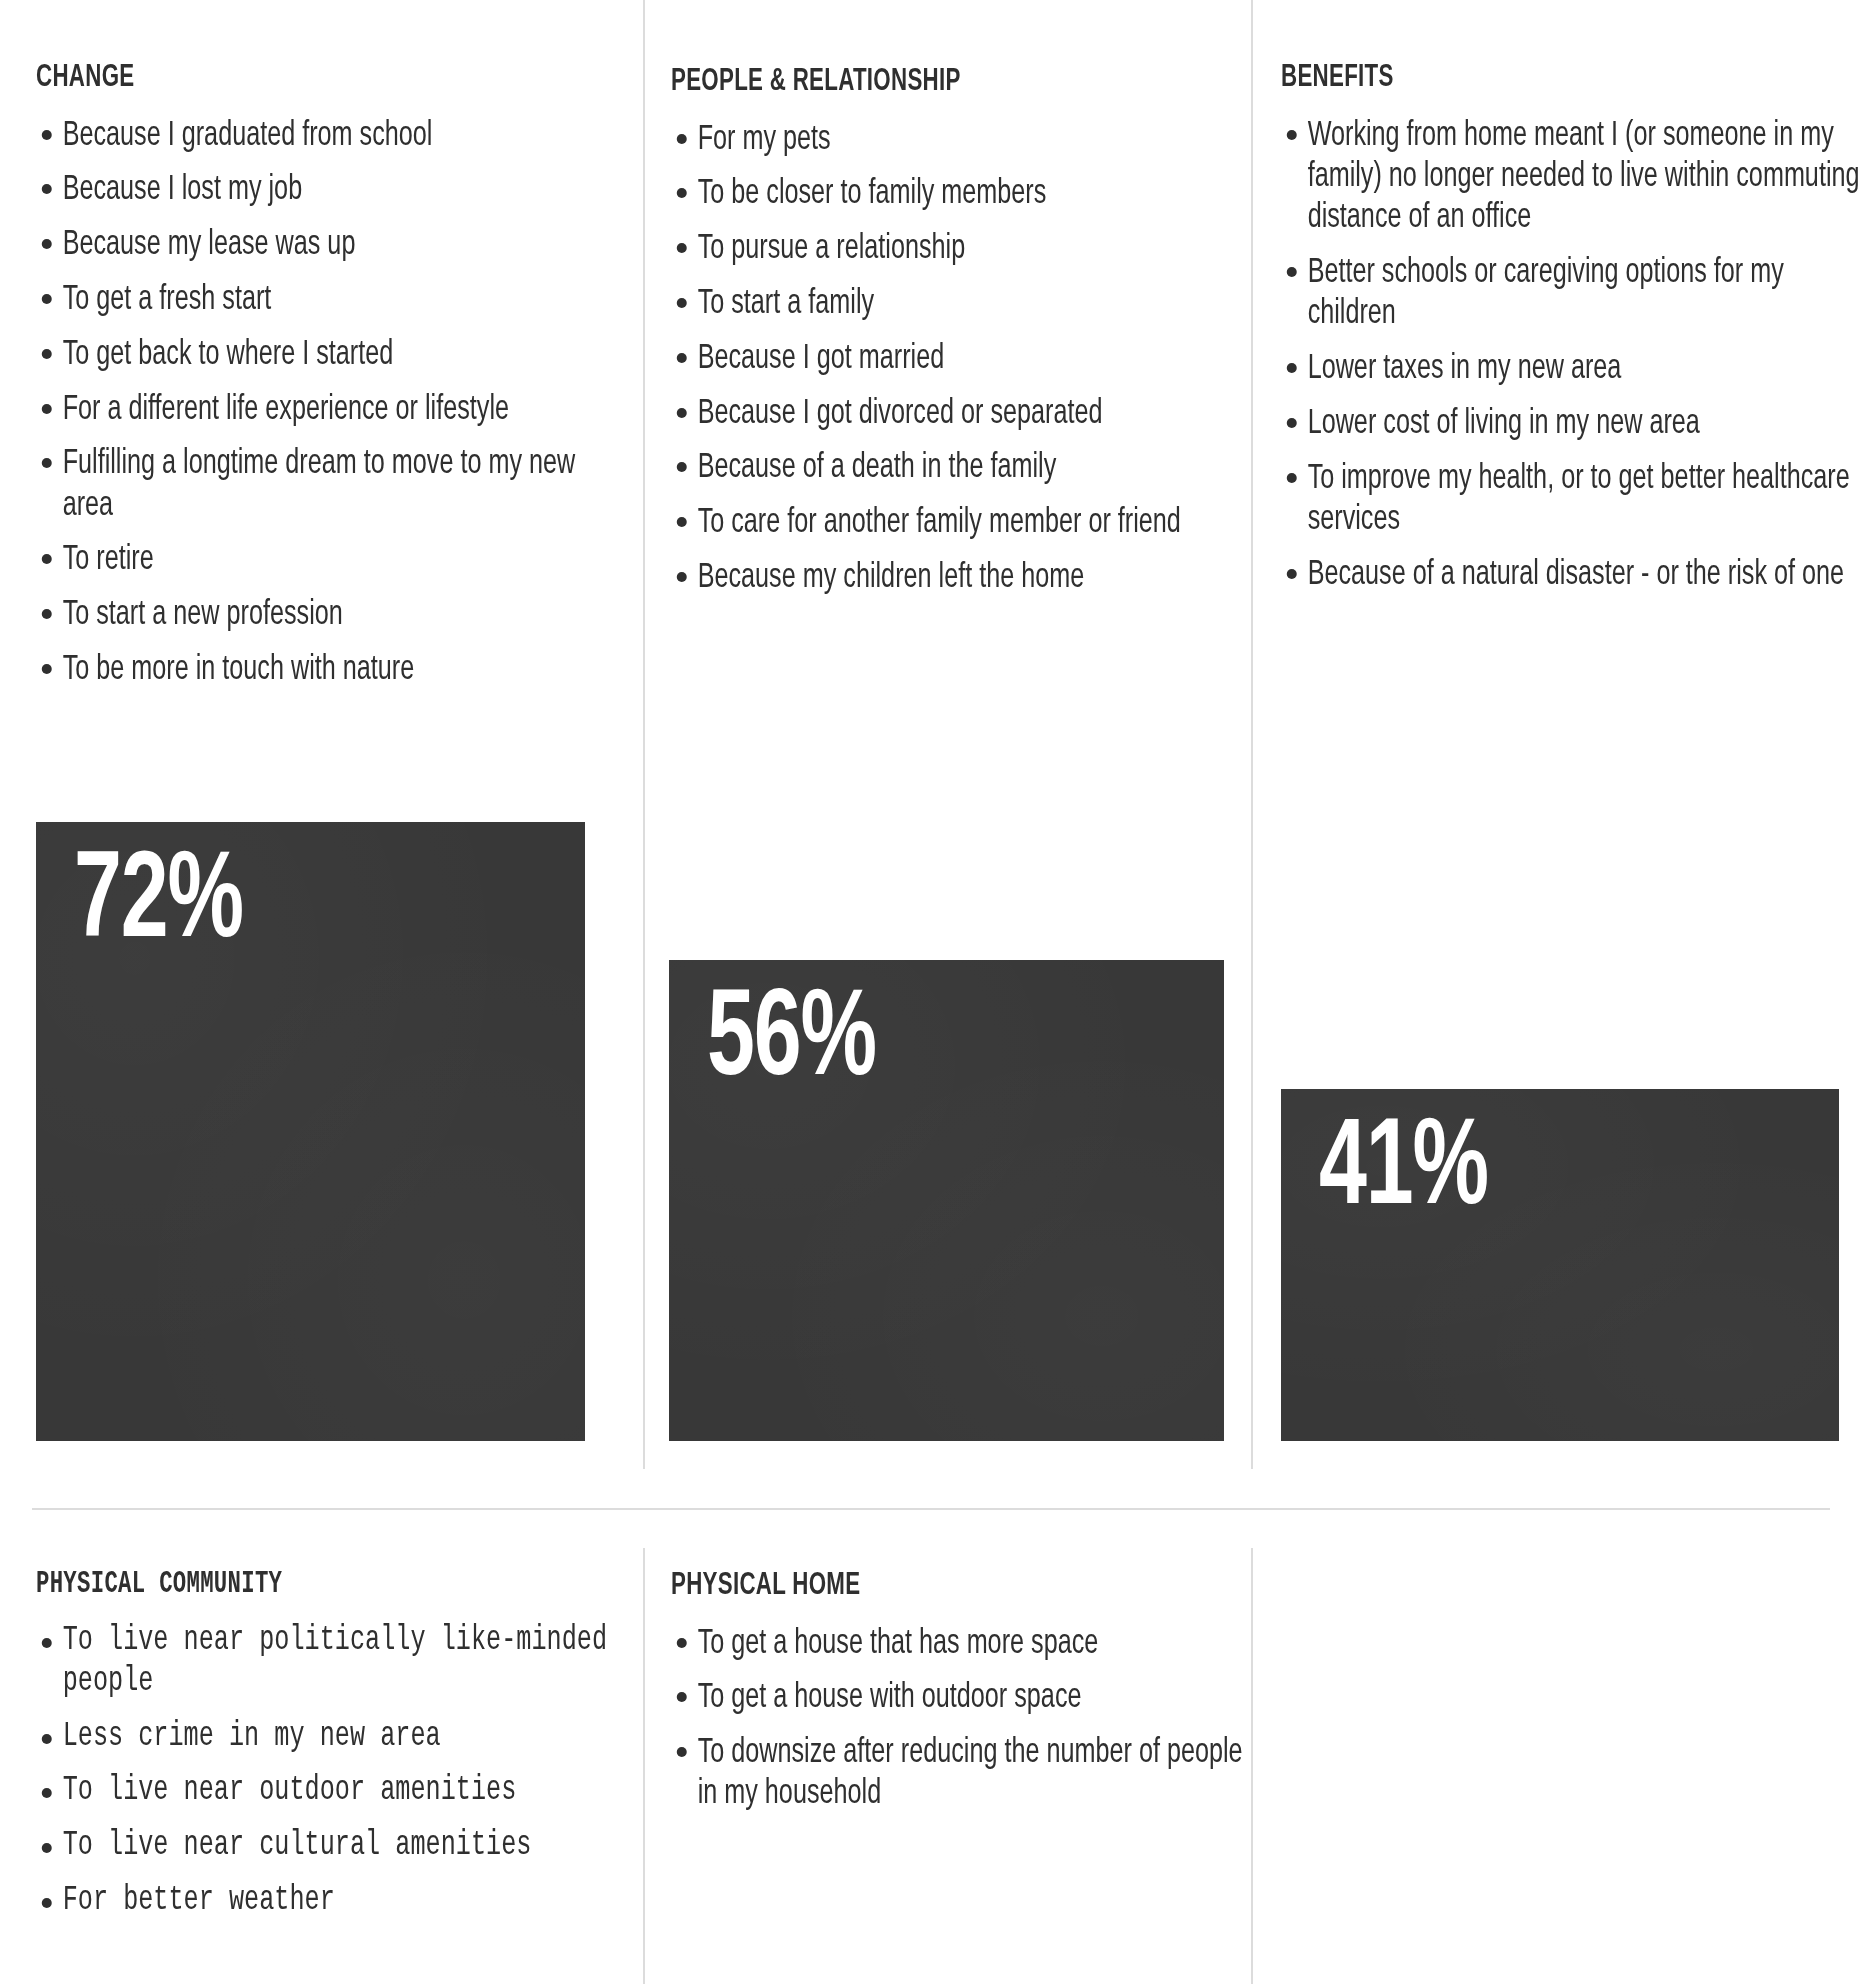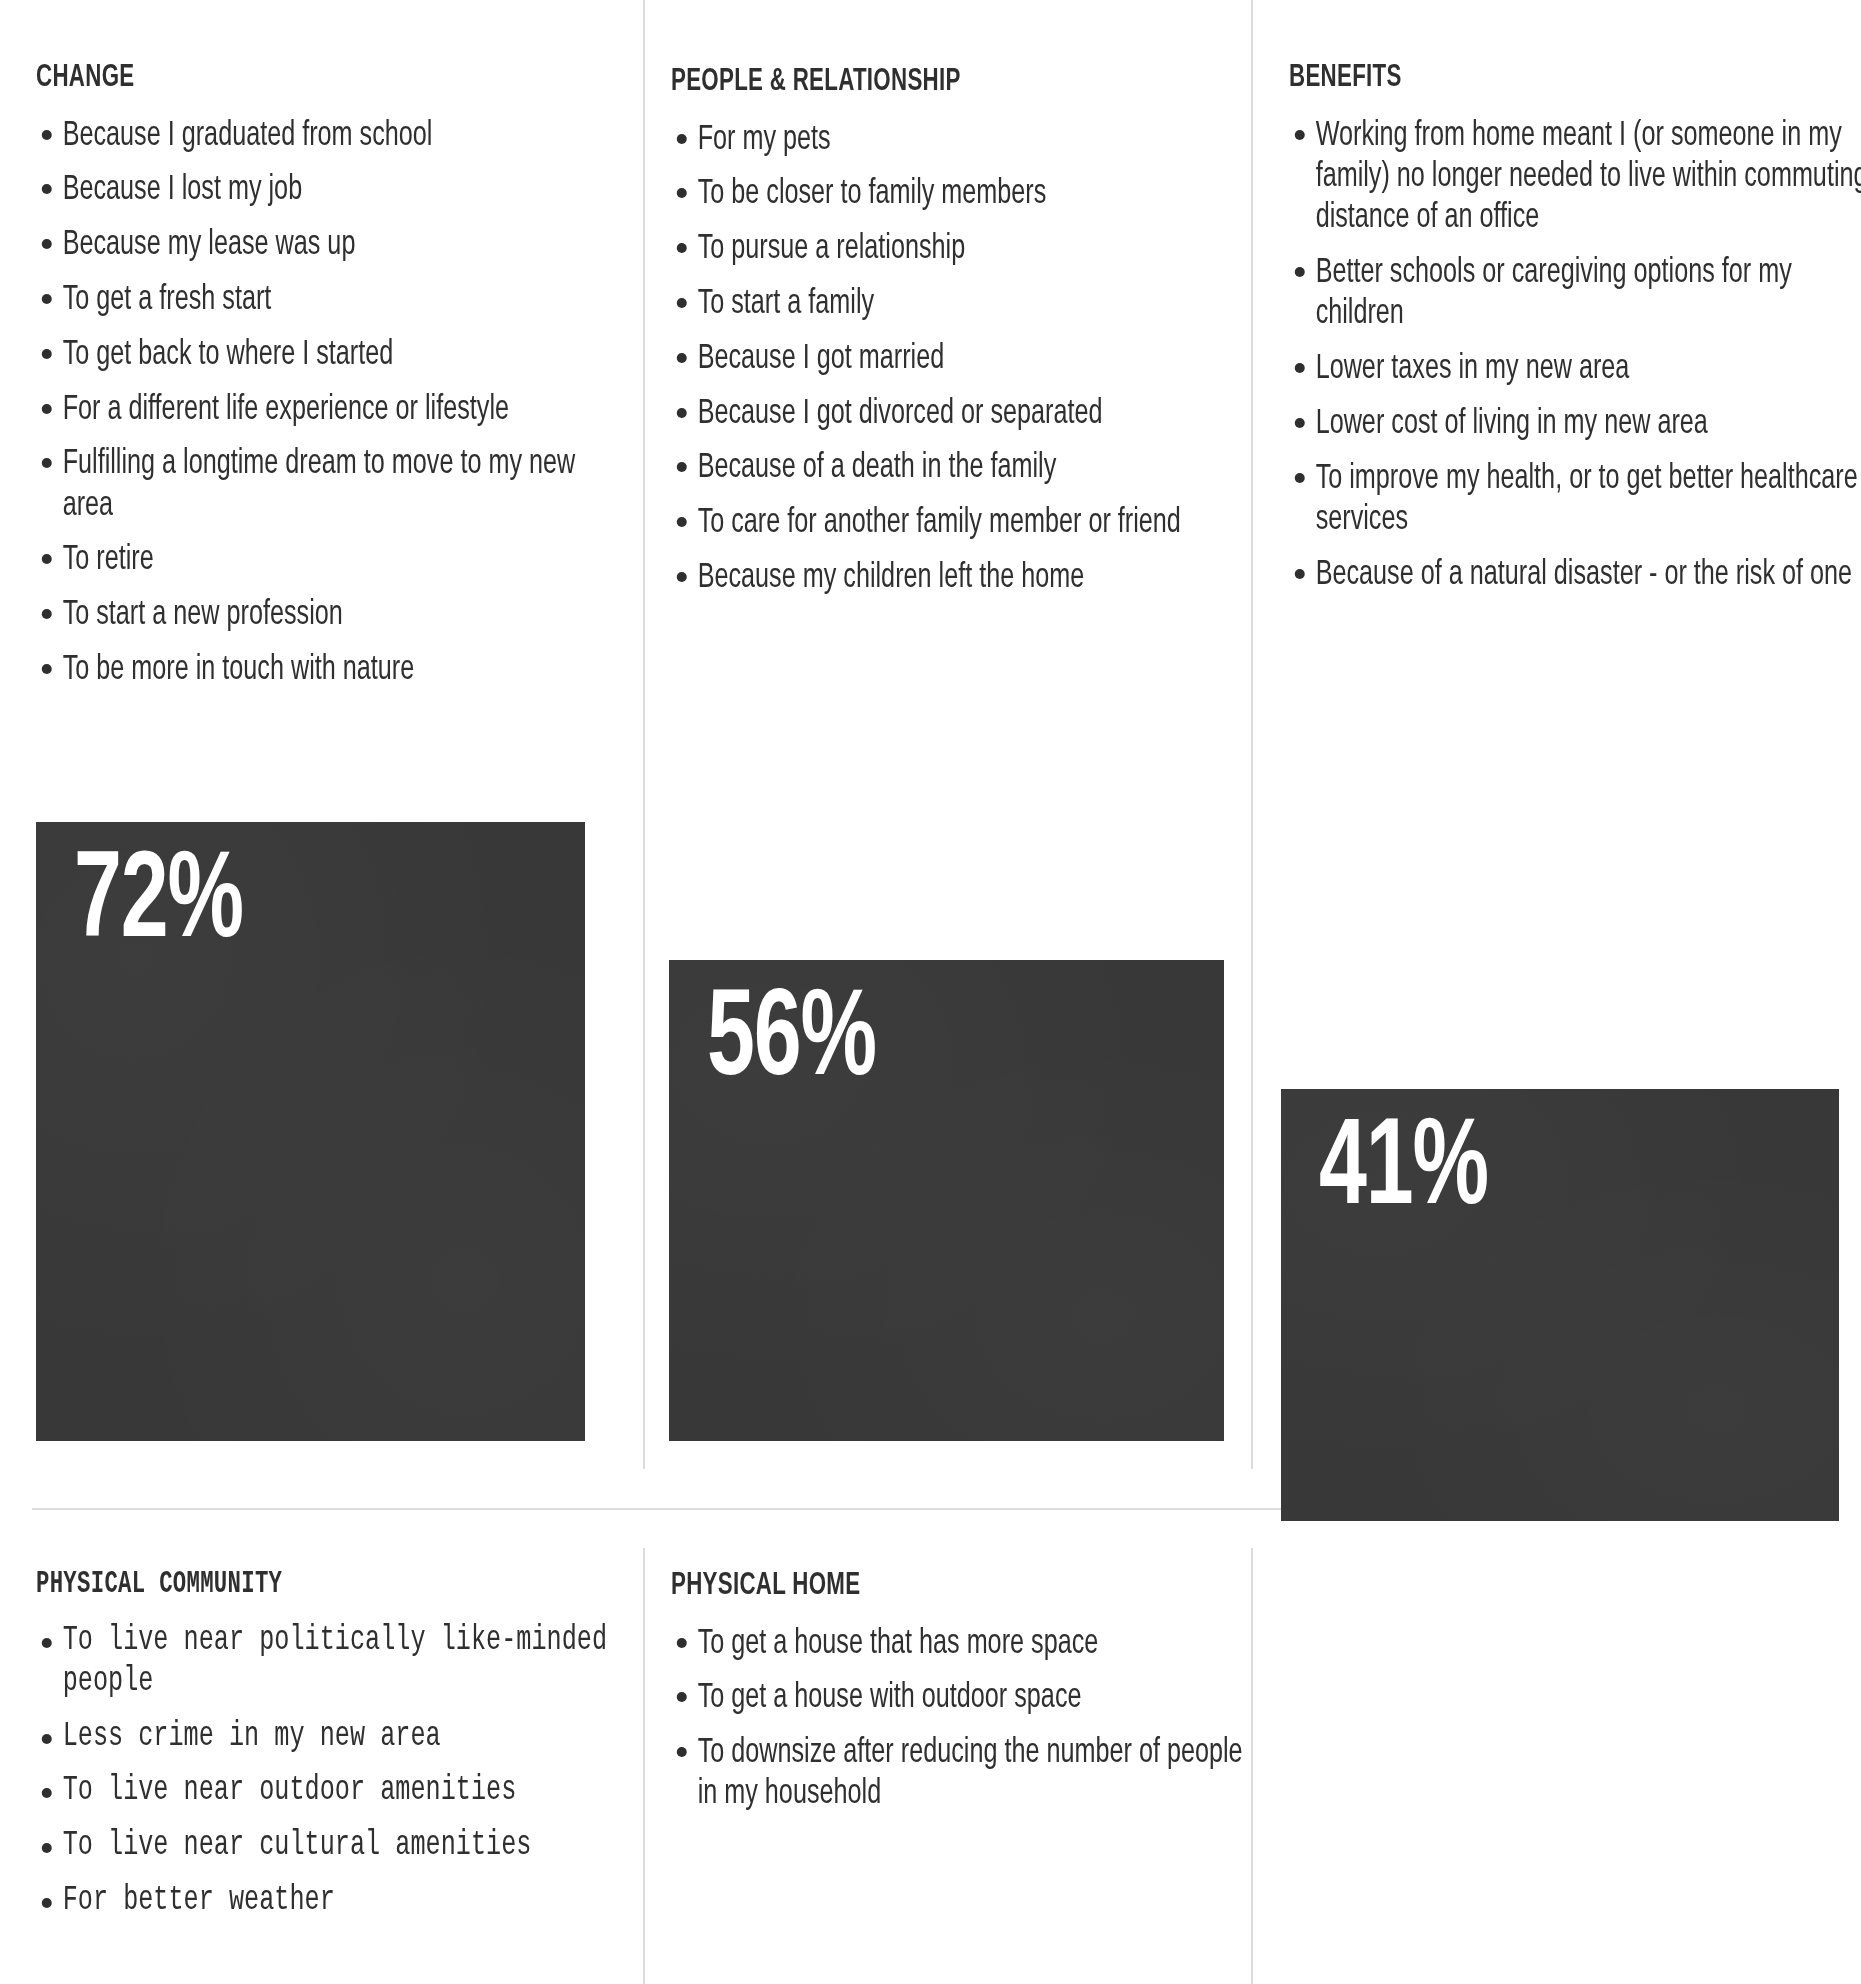--- a/index.html
+++ b/index.html
@@ -150,41 +150,41 @@
       <li>To pursue a relationship</li>
       <li>To start a family</li>
       <li>Because I got married</li>
       <li>Because I got divorced or separated</li>
       <li>Because of a death in the family</li>
       <li>To care for another family member or friend</li>
       <li>Because my children left the home</li>
     </ul>
   </div>
 
-  <div class="section" style="left:1281px; top:60px; width:556px;margin-left:8px;">
+  <div class="section" style="left:1281px; top:60px; width:556px;">
     <div class="sec-head">BENEFITS</div>
     <ul class="bullets">
       <li>Working from home meant I (or someone in my family) no longer needed to live within commuting distance of an office</li>
       <li>Better schools or caregiving options for my children</li>
       <li>Lower taxes in my new area</li>
       <li>Lower cost of living in my new area</li>
       <li>To improve my health, or to get better healthcare services</li>
       <li>Because of a natural disaster - or the risk of one</li>
     </ul>
   </div>
 
   <div class="pct-box" style="left:36px; top:822px; width:549px; height:619px;">
     <span class="pct">72%</span>
   </div>
 
   <div class="pct-box" style="left:669px; top:960px; width:555px; height:481px;text-decoration:underline;">
     <span class="pct">56%</span>
   </div>
 
-  <div class="pct-box" style="left:1281px; top:1089px; width:558px; height:432px;">
+  <div class="pct-box" style="left:1281px; top:1089px; width:558px; height:352px;">
     <span class="pct">41%</span>
   </div>
 
   <div class="section" style="left:36px; top:1568px; width:556px;font-family:Liberation Mono, monospace;">
     <div class="sec-head">PHYSICAL COMMUNITY</div>
     <ul class="bullets">
       <li>To live near politically like-minded people</li>
       <li>Less crime in my new area</li>
       <li>To live near outdoor amenities</li>
       <li>To live near cultural amenities</li>

